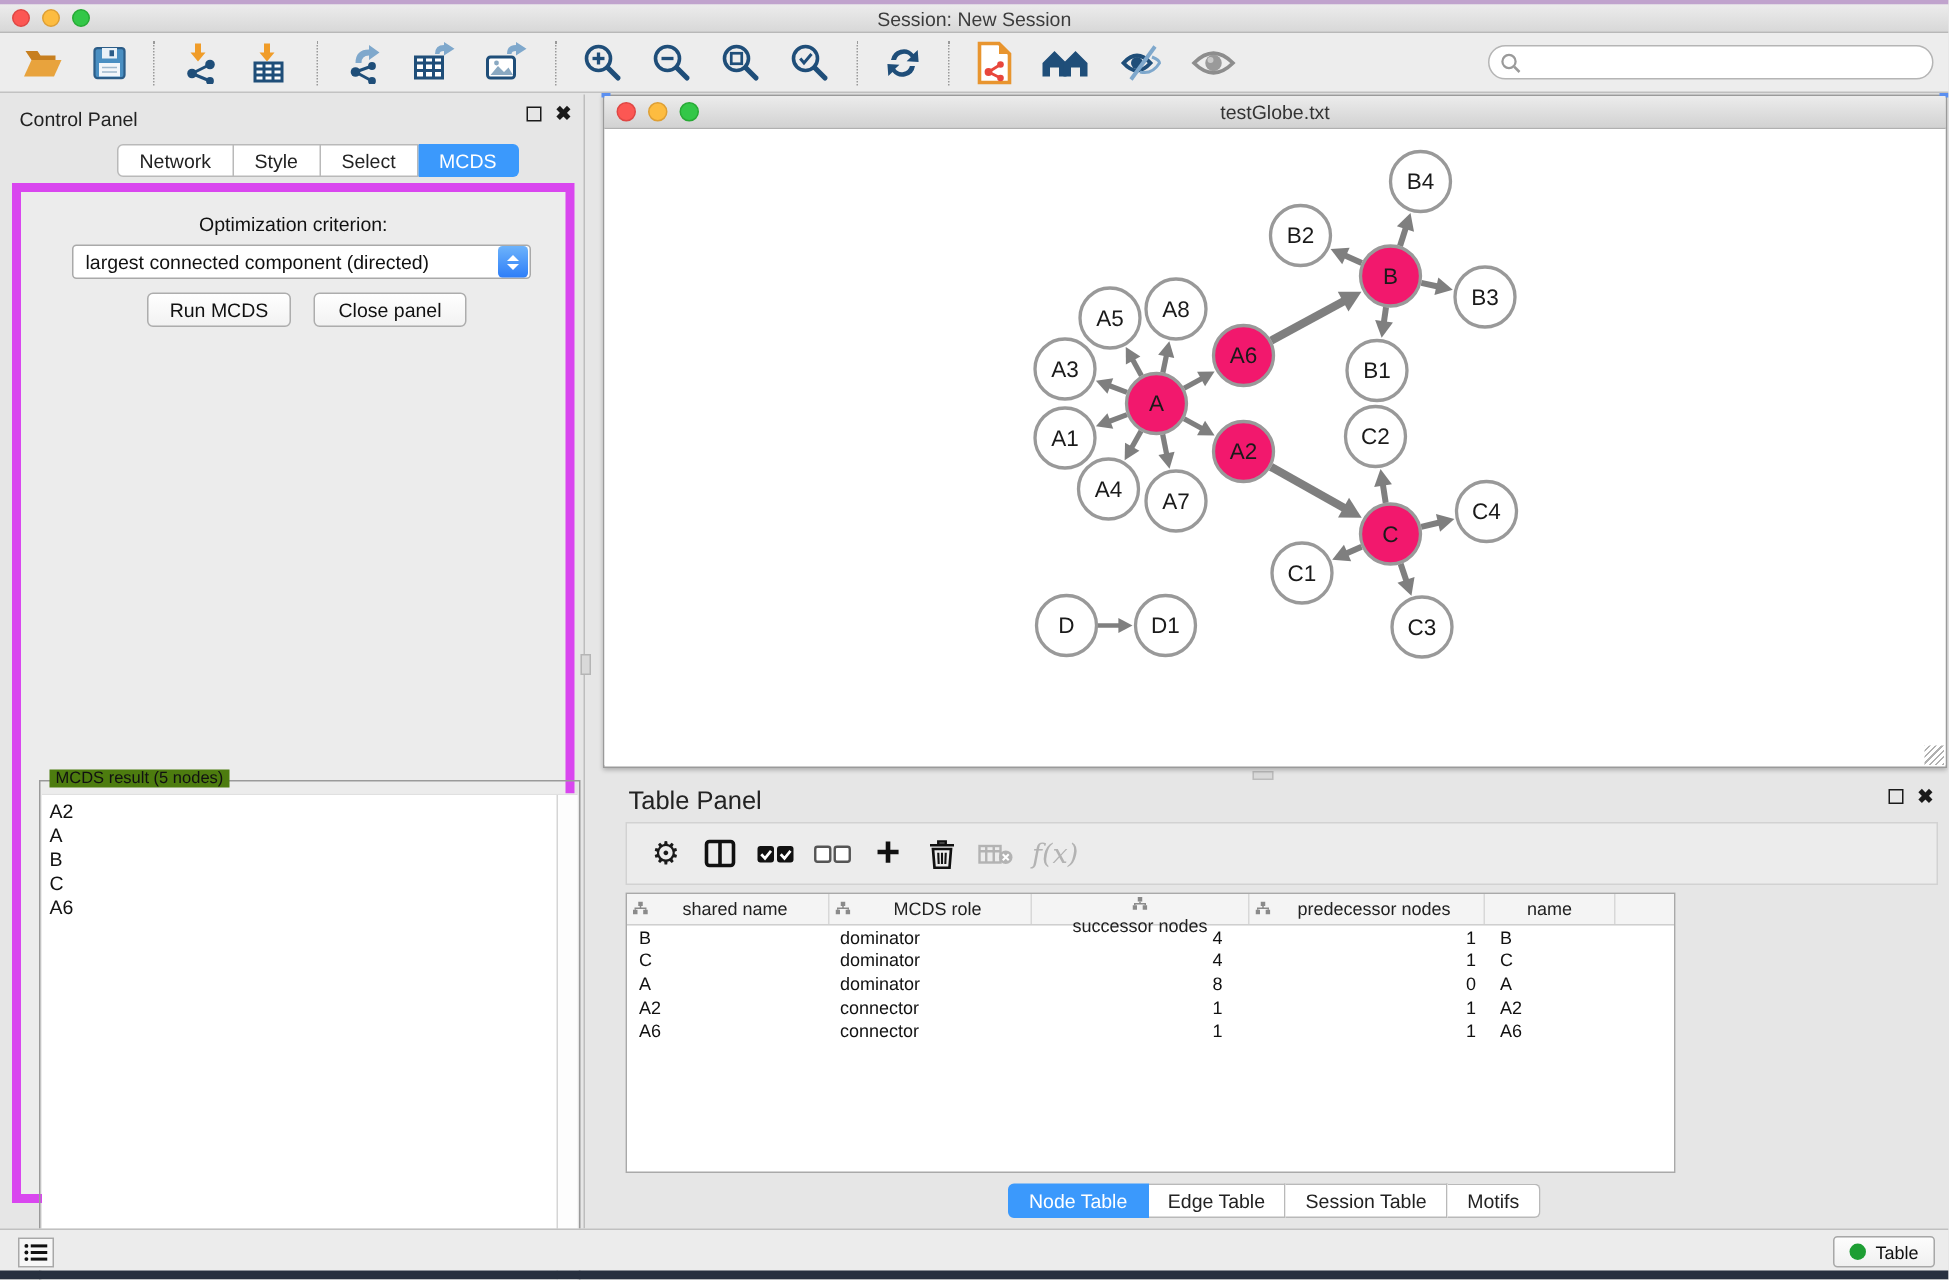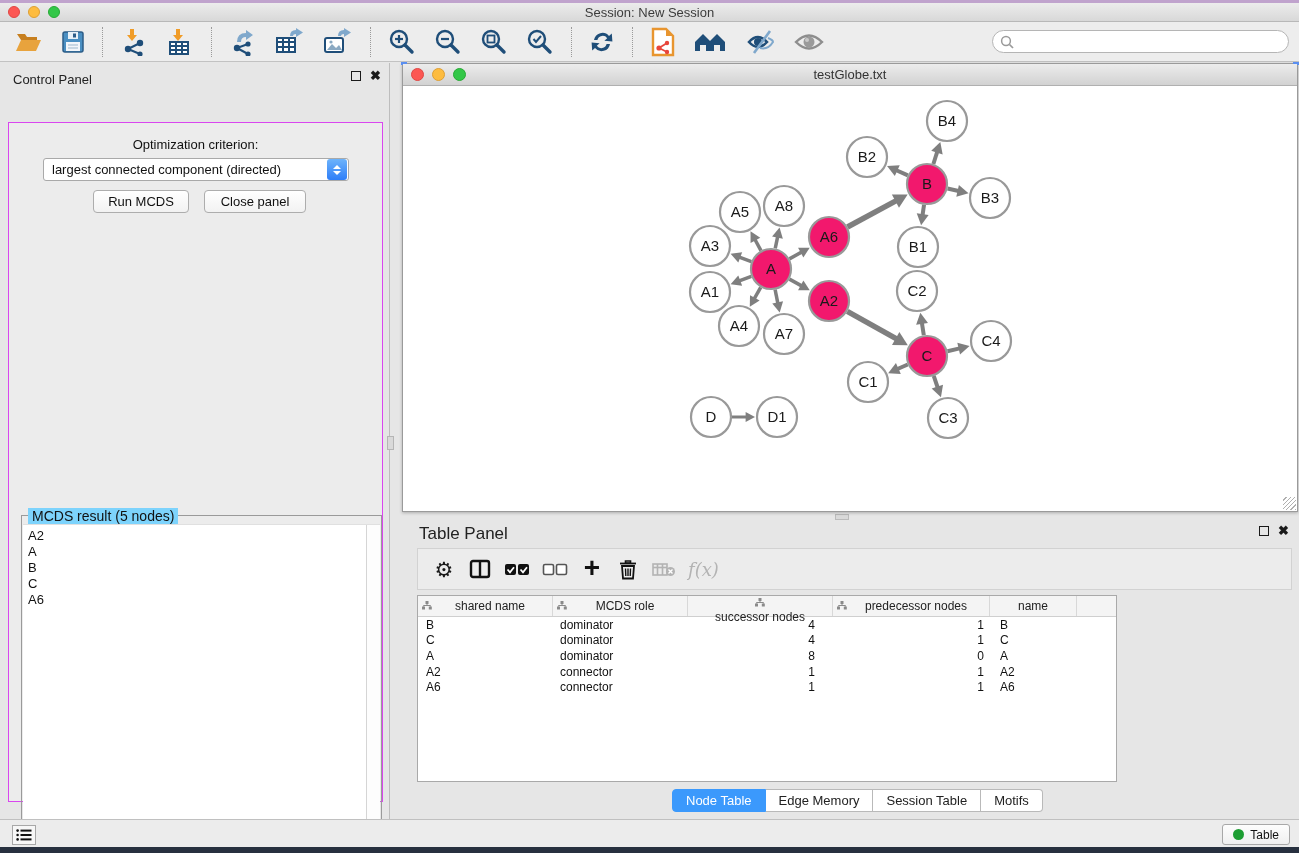--- a/index.html
+++ b/index.html
@@ -33,37 +33,37 @@
   #cp-title { position:absolute; left:13px; top:9px; font-size:13px; color:#222; }
   .panel-ctrls { position:absolute; right:8px; top:8px; display:flex; gap:9px; align-items:center; }
   .float-box { width:10px; height:10px; border:1.5px solid #1a1a1a; display:inline-block; }
   .close-x { font-size:13px; font-weight:bold; color:#1a1a1a; line-height:10px; }
   #cp-tabs { position:absolute; left:78px; top:33px; display:flex; }
   .seg-tab { height:22px; padding:0 14px; display:flex; align-items:center; font-size:13px; color:#222;
     background:#fff; border:1px solid #b9b9b9; border-left:none; }
   .seg-tab:first-child { border-left:1px solid #b9b9b9; border-radius:4px 0 0 4px; }
   .seg-tab:last-child { border-radius:0 4px 4px 0; }
   .seg-tab.active { background:#3b99fc; border-color:#3b99fc; color:#fff; }
-  #cp-inner { position:absolute; left:8px; top:59px; width:375px; height:680px; background:#ececec; border:1px solid #d946ef; }
+  #cp-inner { position:absolute; left:8px; top:59px; width:375px; height:680px; background:#ececec; border:6px solid #d946ef; }
   #opt-label { position:absolute; left:0; width:100%; top:14px; text-align:center; font-size:13px; color:#111; }
   #criterion-select { position:absolute; left:34px; top:35px; width:306px; height:23px; background:#fff;
     border:1px solid #a9a9a9; border-radius:3px; display:flex; align-items:center; font-size:13px; color:#111; }
   #criterion-select .sel-text { flex:1; padding-left:8px; }
   .stepper { width:20px; height:21px; border-radius:3px; background:linear-gradient(#6db3fb,#2e7ef8);
     display:flex; flex-direction:column; align-items:center; justify-content:center; gap:2px; margin-right:1px; }
   .chev { width:0; height:0; border-left:4px solid transparent; border-right:4px solid transparent; }
   .chev.up { border-bottom:4px solid #fff; }
   .chev.down { border-top:4px solid #fff; }
   .cp-btn { position:absolute; top:67px; height:23px; background:linear-gradient(#ffffff,#f2f2f2);
     border:1px solid #adadad; border-radius:4px; font-size:13px; color:#111;
     display:flex; align-items:center; justify-content:center; }
   #run-btn { left:84px; width:96px; }
   #closepanel-btn { left:195px; width:102px; }
   #mcds-group { position:absolute; left:12px; top:392px; width:361px; height:342px; border:1px solid #9a9a9a; }
-  #mcds-legend { position:absolute; left:6px; top:-8px; background:#7dd3fc; padding:0 4px; font-size:14px; color:#111; }
+  #mcds-legend { position:absolute; left:6px; top:-8px; background:#4d7c0f; padding:0 4px; font-size:11px; color:#111; }
   #mcds-list { position:absolute; left:1px; top:8px; right:1px; bottom:1px; background:#fff; border-top:1px solid #e0e0e0; }
   #mcds-scroll { position:absolute; right:0; top:0; width:14px; bottom:0; border-left:1px solid #d5d5d5; background:#fdfdfd; }
   .result-item { font-size:13px; color:#111; line-height:16px; padding-left:4px; }
   #mcds-items { position:absolute; left:1px; top:3px; right:16px; }
 
   
   #right-pane { left:391px; top:63px; width:908px; height:756px; background:#e6e6e6; }
   #net-frame { position:absolute; left:11px; top:0px; width:896px; height:449px;
     border:1px solid #9a9a9a; background:#fff; box-shadow:0 1px 3px rgba(0,0,0,.25); }
   #net-titlebar { position:absolute; left:0; top:0; width:100%; height:22px;
@@ -270,20 +270,26 @@
   </div>
 
   <div id="control-panel" class="abs">
     <div id="cp-header">
       <span id="cp-title">Control Panel</span>
       <span class="panel-ctrls">
         <span class="float-box"></span>
         <span class="close-x">✖</span>
       </span>
     </div>
+    <div id="cp-tabs">
+        <div class="seg-tab">Network</div>
+        <div class="seg-tab">Style</div>
+        <div class="seg-tab">Select</div>
+        <div class="seg-tab active">MCDS</div>
+      </div>
     <div id="cp-inner">
       <div id="opt-label">Optimization criterion:</div>
       <div id="criterion-select">
         <span class="sel-text">largest connected component (directed)</span>
         <span class="stepper">
             <span class="chev up"></span>
             <span class="chev down"></span>
           </span>
       </div>
       <div id="run-btn" class="cp-btn">Run MCDS</div>
@@ -536,21 +542,21 @@
               <div class="td-cell" style="width: 135px; text-align: left; padding-left: 8px;">A6</div>
               <div class="td-cell" style="width: 135px; text-align: left; padding-left: 7px;">connector</div>
               <div class="td-cell" style="width: 145px; text-align: right; padding-right: 18px;">1</div>
               <div class="td-cell" style="width: 157px; text-align: right; padding-right: 6px;">1</div>
               <div class="td-cell" style="width: 87px; text-align: left; padding-left: 10px;">A6</div>
             </div>
           </div>
       </div>
       <div id="tp-tabs">
           <div class="tp-tab active">Node Table</div>
-          <div class="tp-tab">Edge Memory</div>
+          <div class="tp-tab">Edge Table</div>
           <div class="tp-tab">Session Table</div>
           <div class="tp-tab">Motifs</div>
         </div>
     </div>
   </div>
 
   <div id="statusbar" class="abs">
     <span id="list-btn">
       <svg width="16" height="12" viewBox="0 0 16 12">
         <circle cx="1.6" cy="1.6" r="1.3" fill="#111"></circle>

